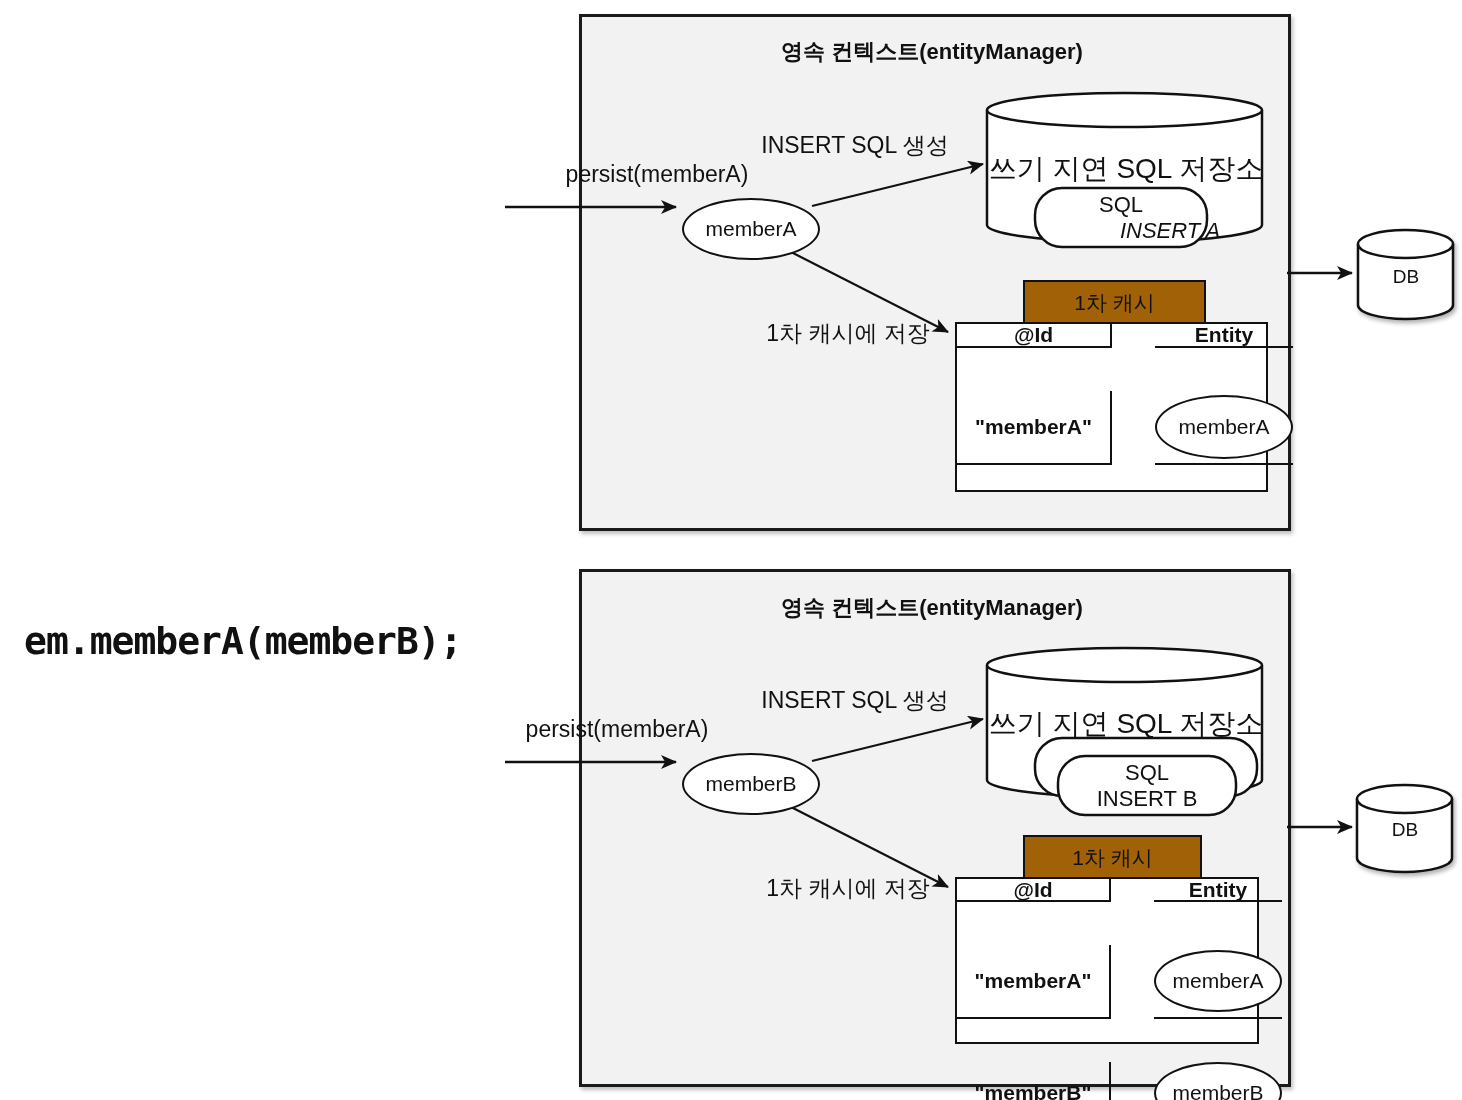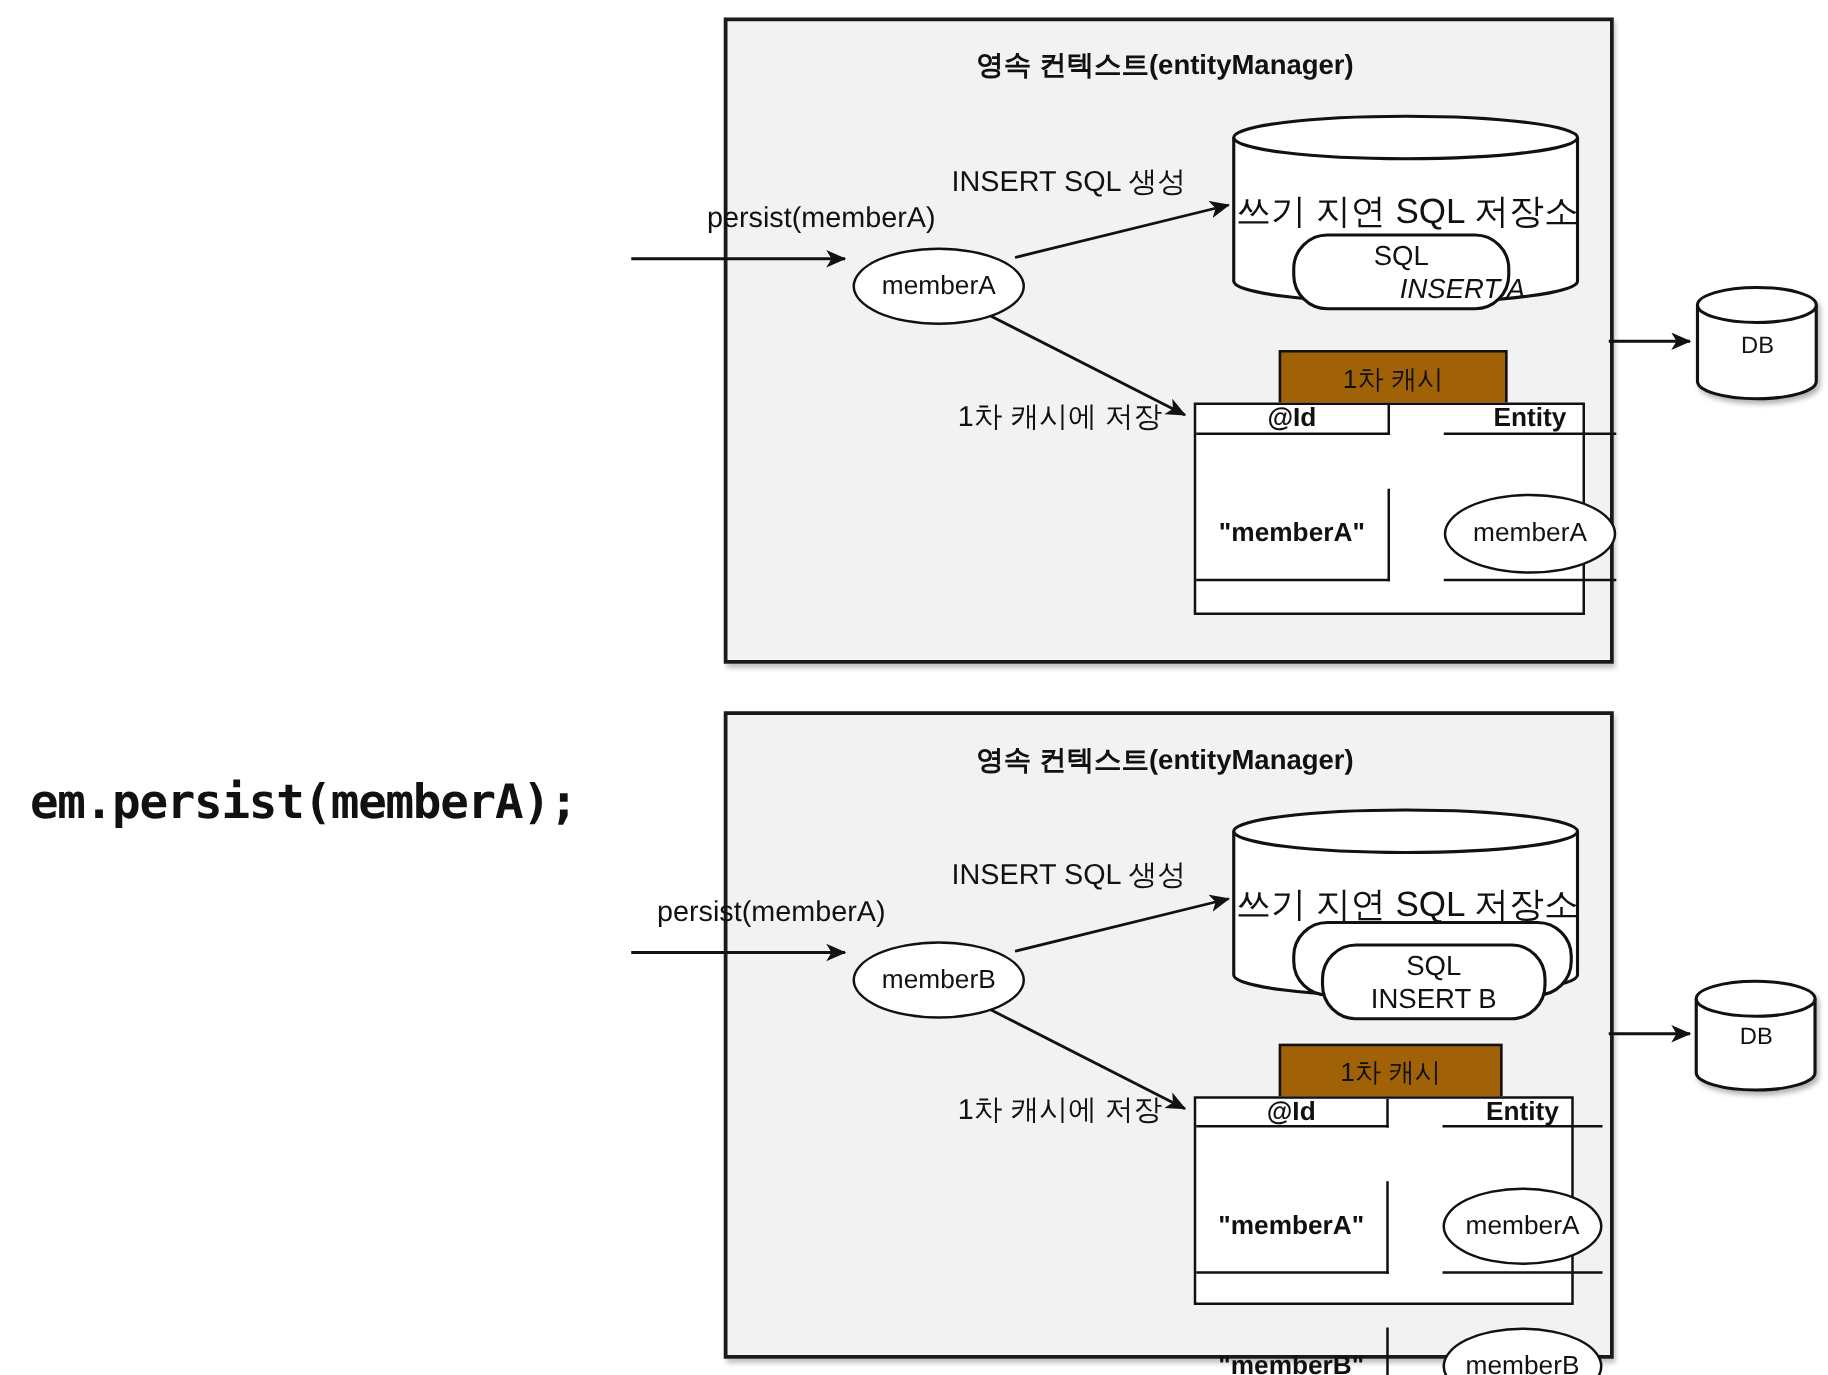--- a/index.html
+++ b/index.html
@@ -33,21 +33,21 @@
   .cell-node{border:2.2px solid #111;border-radius:50%;background:#fff;
              display:flex;align-items:center;justify-content:center;font-size:21px;}
   .en-a1{width:134px;height:60px;}
   .en-b{width:124px;height:58px;}
 </style>
 </head>
 <body>
 
 <div id="stage">
 
-  <div class="code" style="top:619px;">em.persist(memberA);</div>
+  <div class="code" style="top:619px;">em.memberA(memberB);</div>
 
   <div class="panel" id="panel-a"></div>
   <div class="panel" id="panel-b"></div>
 
   <svg id="shapes" width="1462" height="1100" viewBox="0 0 1462 1100">
     <defs>
       <marker id="arr" markerUnits="userSpaceOnUse" markerWidth="18" markerHeight="16" refX="15" refY="7" orient="auto">
         <path d="M0,0 L16,7 L0,14 L4.2,7 Z" fill="#111"></path>
       </marker>
     </defs>

